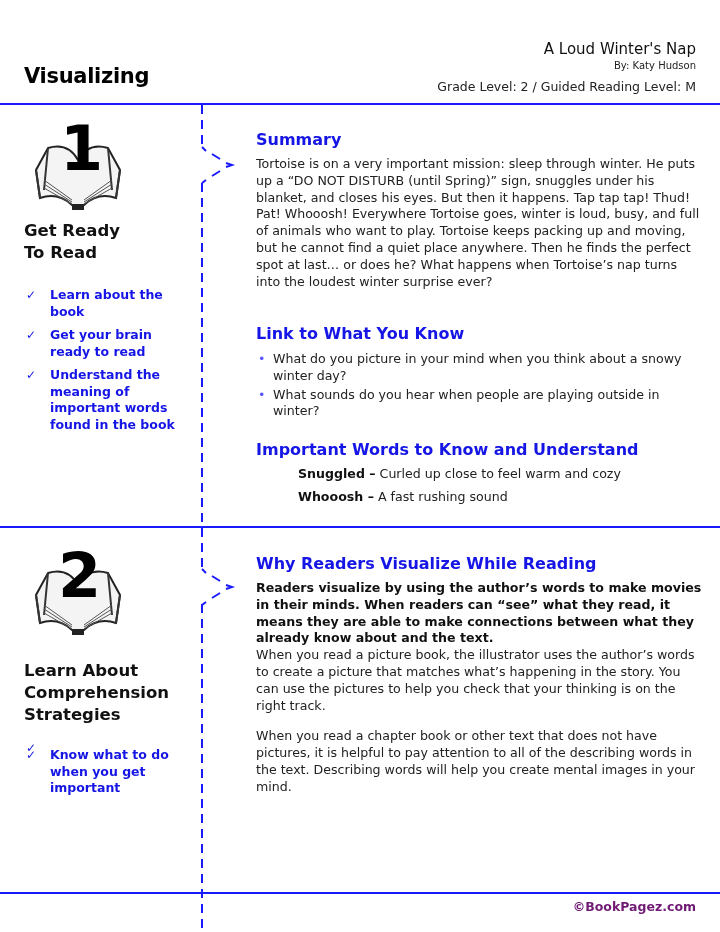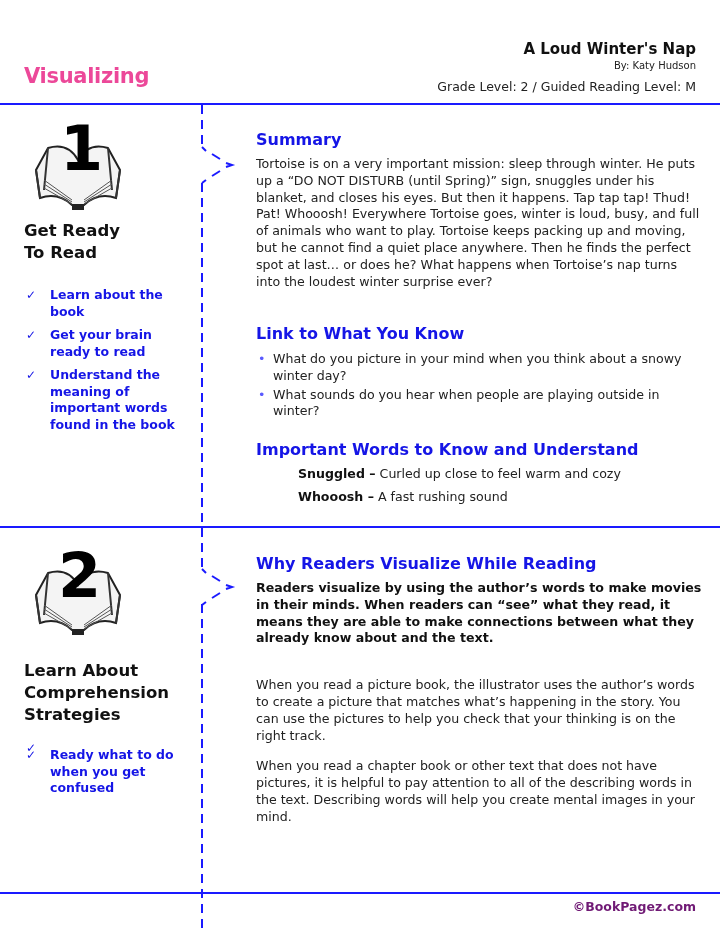--- a/index.html
+++ b/index.html
@@ -1,22 +1,22 @@
 <!DOCTYPE html>
 <html><head>
 <meta charset="utf-8">
 <style>
   html, body { margin: 0; padding: 0; background: #ffffff; }
   body { width: 720px; height: 932px; position: relative; overflow: hidden;
          font-family: "DejaVu Sans", sans-serif; color: #1a1a1a; }
   .abs { position: absolute; }
 
   
-  .title-left { left: 24px; top: 64px; font-size: 21px; font-weight: bold; color: #ec4899; letter-spacing: -0.3px; }
-  .book-title { right: 24px; top: 40px; font-size: 15px; font-weight: bold; color: #111; text-align: left; }
+  .title-left { left: 24px; top: 64px; font-size: 21px; font-weight: bold; color: #000000; letter-spacing: -0.3px; }
+  .book-title { right: 24px; top: 40px; font-size: 15px; font-weight: normal; color: #111; text-align: left; }
   .book-author { right: 24px; top: 60px; font-size: 10px; color: #222; text-align: right; }
   .book-level { right: 24px; top: 79px; font-size: 12.5px; color: #222; text-align: center; }
 
   
   .hrule { left: 0; width: 720px; height: 2px; background: #1a1aff; }
   .vdash { left: 201px; width: 2px;
            background: repeating-linear-gradient(to bottom, #1a1aff 0 9px, transparent 9px 15px); }
 
   
   .book-icon { left: 28px; width: 100px; height: 95px; }
@@ -135,23 +135,23 @@
   </svg>
   <div class="abs" style="left:30px; top:-4px; font-size:62px; font-weight:bold; color:#000; line-height:70px;">2</div>
 </div>
 <div class="abs step-title" style="top:660px;">
   <div>Learn About</div>
   <div>Comprehension</div>
   <div>Strategies</div>
 </div>
 <ul class="abs check-list" style="top:740px;">
   <li><span class="chk">✓</span></li>
-  <li><span class="chk">✓</span><span>Ready what to do when you get confused</span></li>
+  <li><span class="chk">✓</span><span>Know what to do when you get important</span></li>
 </ul>
 
 <div class="abs col" style="top:554px;">
   <h2 class="h2">Why Readers Visualize While Reading</h2>
   <p class="para bold" style="margin-top:6px;">Readers visualize by using the author’s words to make movies in their minds.  When readers can “see” what they read, it means they are able to make connections between what they already know about and the text.</p>
-  <p class="para" style="margin-top:30px;">When you read a picture book, the illustrator uses the author’s words to create a picture that matches what’s happening in the story.  You can use the pictures to help you check that your thinking is on the right track.</p>
+  <p class="para" style="margin-top:0;">When you read a picture book, the illustrator uses the author’s words to create a picture that matches what’s happening in the story.  You can use the pictures to help you check that your thinking is on the right track.</p>
   <p class="para" style="margin-top:14px;">When you read a chapter book or other text that does not have pictures, it is helpful to pay attention to all of the describing words in the text.  Describing words will help you create mental images in your mind.</p>
 </div>
 
 <div class="abs footer">©BookPagez.com</div>
 
 </body></html>

